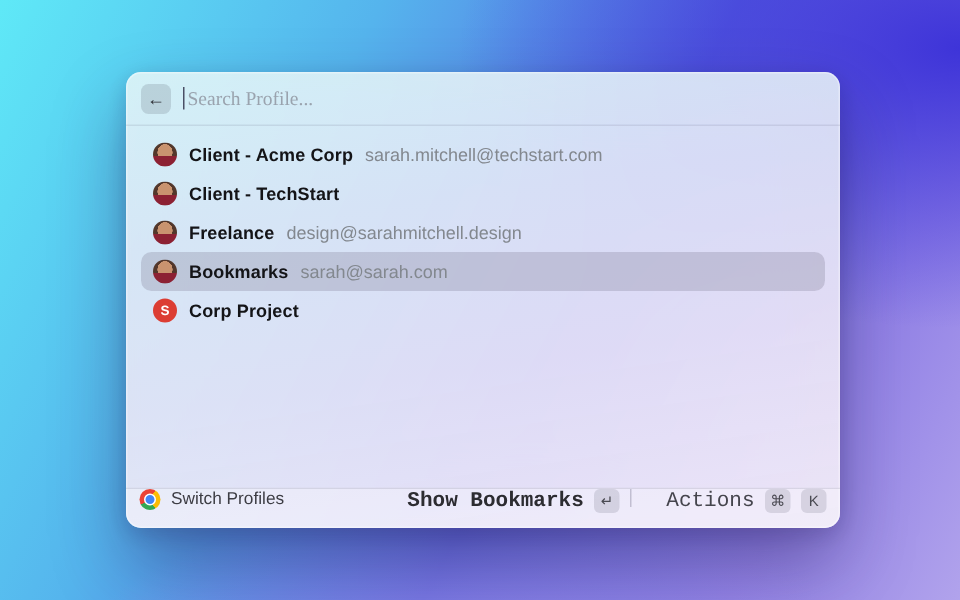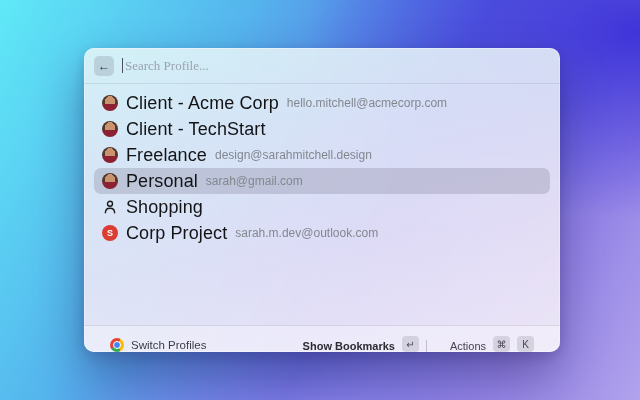--- a/index.html
+++ b/index.html
@@ -47,50 +47,50 @@
   .caret { width: 1px; height: 15px; background: #4a4f66; margin-right: -6px; }
   .search-placeholder { font-size: 13px; color: #9aa3ae; font-family: Liberation Serif, serif; }
 
   
   .list { padding: 6px 10px 0; flex: 1 1 auto; }
   .row {
     height: 26px; display: flex; align-items: center;
     gap: 8px; padding: 0 8px; border-radius: 7px; cursor: pointer;
   }
   .row.selected { background: rgba(122,118,143,0.28); }
-  .row .name { font-size: 18px; font-weight: 400; color: #141417; letter-spacing: .1px; }
+  .row .name { font-size: 12px; font-weight: 700; color: #141417; letter-spacing: .1px; }
   .row .email { font-size: 12px; color: #83888f; }
 
   .avatar { width: 16px; height: 16px; border-radius: 50%; flex: 0 0 16px; }
   .avatar.photo {
     background:
       linear-gradient(180deg, rgba(0,0,0,0) 56%, #8c2133 57%),
       radial-gradient(ellipse 32% 36% at 50% 42%, #c9936f 0 97%, rgba(0,0,0,0) 100%),
       radial-gradient(circle at 50% 24%, #53372b 0 60%, #6b4534 100%);
   }
   .avatar.letter {
     background: #dc3d33; color: #fff;
     display: flex; align-items: center; justify-content: center;
     font-size: 9px; font-weight: 700;
   }
   .person-glyph { width: 16px; height: 16px; flex: 0 0 16px; display: flex; align-items: center; justify-content: center; }
 
   
   .footer {
     flex: 0 0 27px; height: 27px;
-    display: flex; align-items: flex-end;
-    padding: 0 26px; gap: 7px;
+    display: flex; align-items: flex-start;
+    padding: 0 9px; gap: 7px;
     border-top: 1px solid rgba(70,70,100,0.14);
     background: rgba(255,255,255,0.30);
     border-radius: 0 0 10px 10px;
   }
   .footer-left { display: flex; align-items: center; gap: 7px; }
   .footer-label { font-size: 11.5px; color: #3d3d44; }
   .spacer { flex: 1; }
-  .action-label { font-size: 11px; font-weight: 700; color: #2c2c31; cursor: pointer; }
+  .action-label { font-size: 14px; font-weight: 700; color: #2c2c31; cursor: pointer; font-family: Liberation Mono, monospace; }
   .action-label.secondary { font-weight: 400; color: #45454d; margin-left: 16px; }
   .key-badge {
     min-width: 17px; height: 16px; padding: 0 3px;
     border-radius: 4px; background: rgba(118,118,135,0.22);
     color: #4a4a52; font-size: 10px;
     display: flex; align-items: center; justify-content: center;
   }
   .vdiv { width: 1px; height: 12px; background: rgba(100,100,125,0.32); }
 
   .chrome-icon { width: 14px; height: 14px; border-radius: 50%; position: relative;
@@ -112,55 +112,44 @@
     </div>
     <span class="caret"></span>
     <span class="search-placeholder">Search Profile...</span>
   </div>
 
   <div class="list">
 
     <div class="row">
       <span class="avatar photo"></span>
       <span class="name">Client - Acme Corp</span>
-      <span class="email">hello.mitchell@acmecorp.com</span>
+      <span class="email">sarah.mitchell@techstart.com</span>
     </div>
 
     <div class="row">
       <span class="avatar photo"></span>
       <span class="name">Client - TechStart</span>
     </div>
 
     <div class="row">
       <span class="avatar photo"></span>
       <span class="name">Freelance</span>
       <span class="email">design@sarahmitchell.design</span>
     </div>
 
     <div class="row selected">
       <span class="avatar photo"></span>
-      <span class="name">Personal</span>
-      <span class="email">sarah@gmail.com</span>
+      <span class="name">Bookmarks</span>
+      <span class="email">sarah@sarah.com</span>
     </div>
 
-    <div class="row">
-      <span class="person-glyph">
-        <svg viewBox="0 0 16 16" width="16" height="16">
-          <circle cx="8" cy="4.8" r="2.5" fill="none" stroke="#1c1c1e" stroke-width="1.4"></circle>
-          <path d="M3.4 13.8 C3.4 10.8 5.3 9.3 8 9.3 C10.7 9.3 12.6 10.8 12.6 13.8" fill="none" stroke="#1c1c1e" stroke-width="1.4" stroke-linecap="round"></path>
-        </svg>
-      </span>
-      <span class="name">Shopping</span>
-      <span class="email"></span>
-    </div>
 
     <div class="row">
       <span class="avatar letter">S</span>
       <span class="name">Corp Project</span>
-      <span class="email">sarah.m.dev@outlook.com</span>
     </div>
 
   </div>
 
   <div class="footer">
     <div class="footer-left">
       <span class="chrome-icon"></span>
       <span class="footer-label">Switch Profiles</span>
     </div>
     <div class="spacer"></div>

